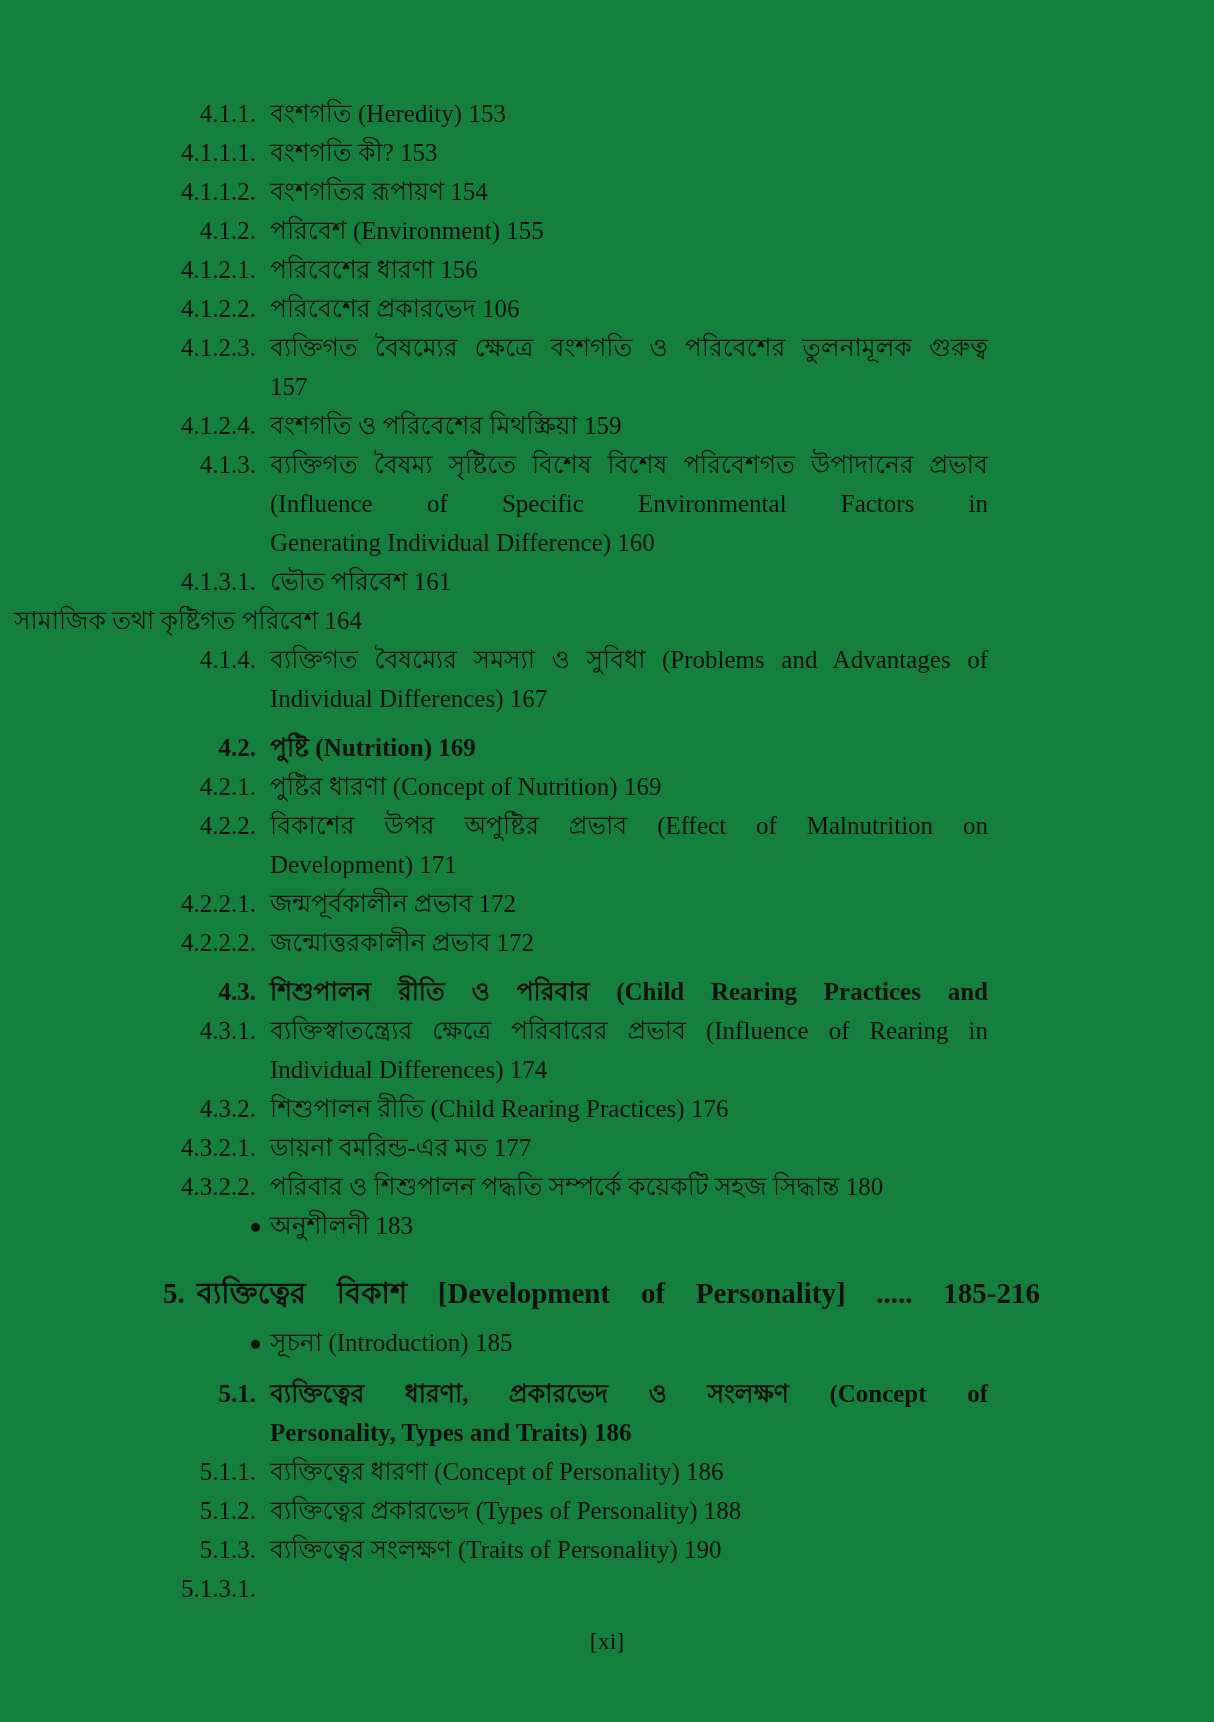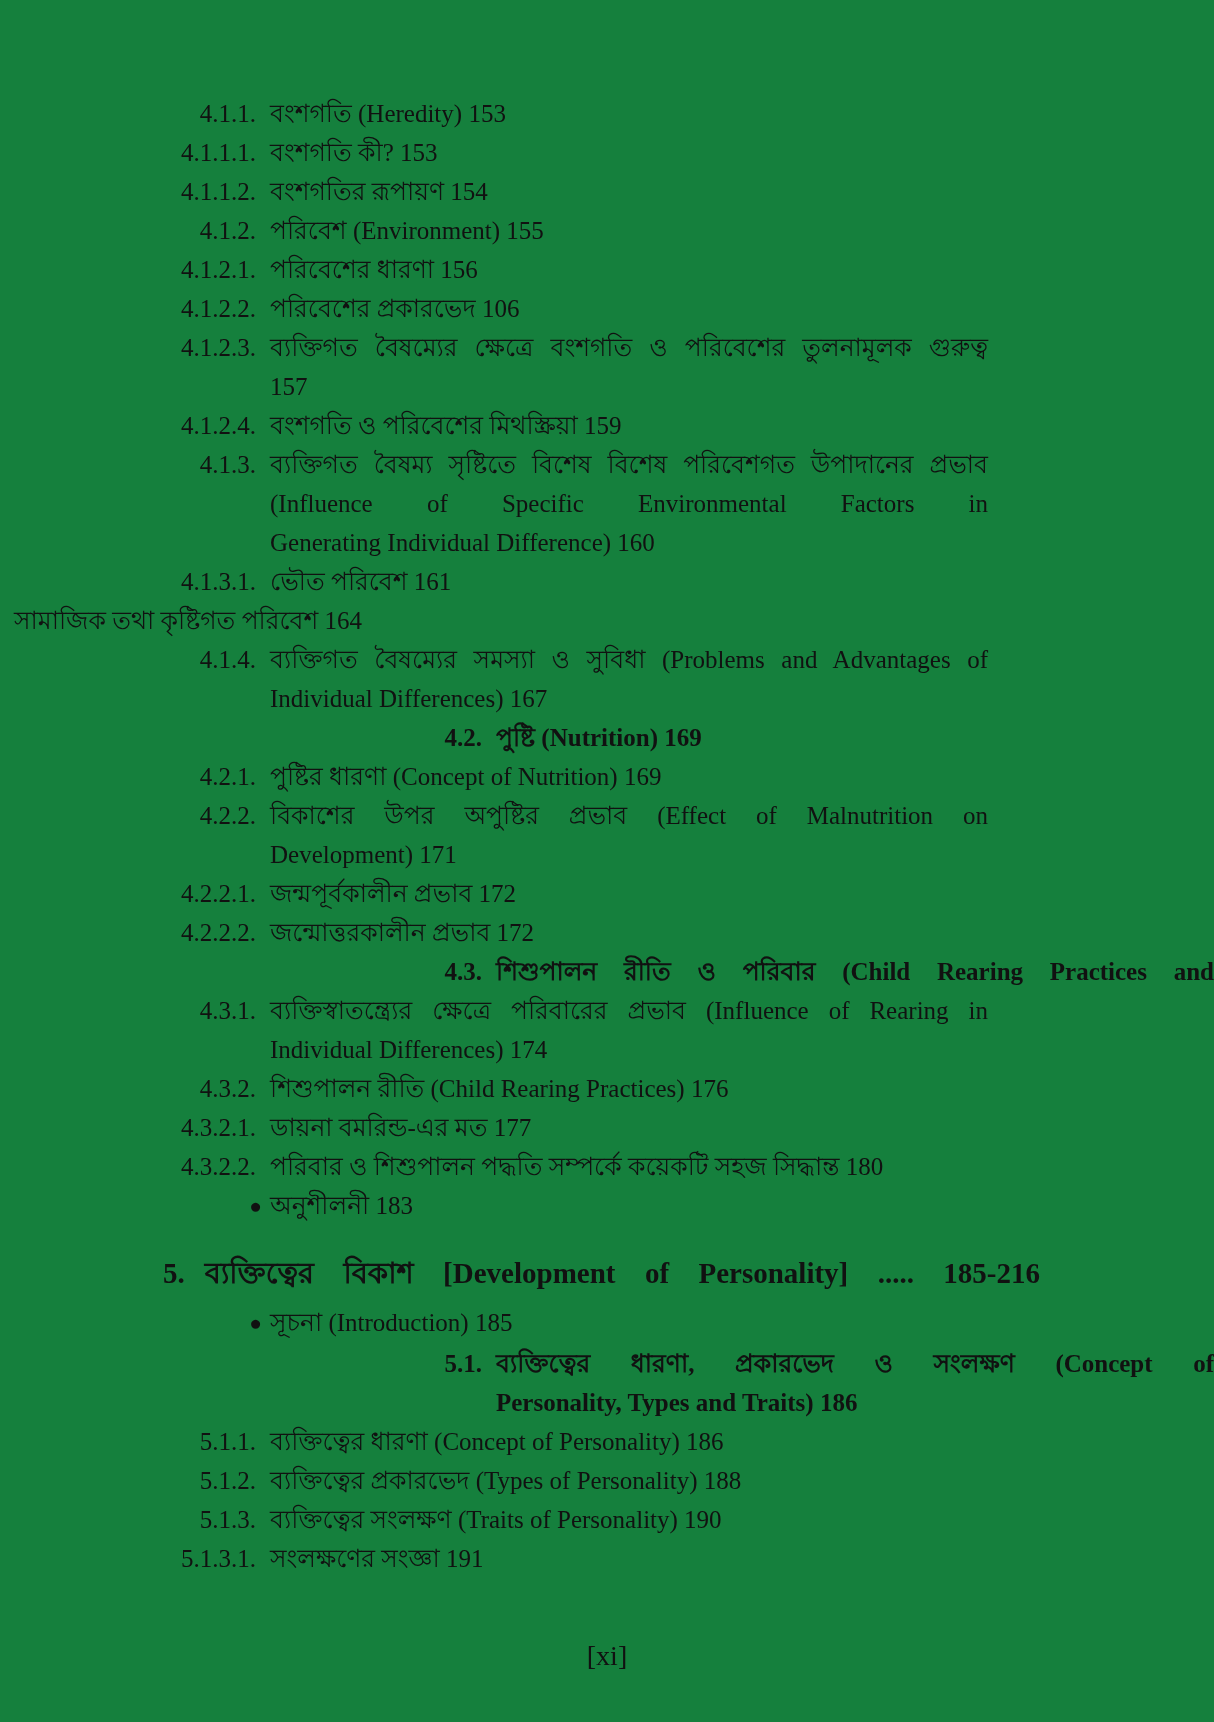--- a/index.html
+++ b/index.html
@@ -35,22 +35,22 @@
     flex: none;
     margin-left: 14px;
     width: 718px;
   }
   .row .text .line { display: block; }
   .row .text .line.j {
     text-align: justify;
     text-align-last: justify;
   }
   .row.section {
+    margin-top: 10px;
     font-weight: bold;
-    justify-content: flex-end;
   }
   .row.bullet .num .dot {
     display: inline-block;
     font-size: 21px;
     transform: translate(6px, -1px);
   }
   .row.chapter {
     margin-top: 22px;
     margin-bottom: 6px;
     font-size: 29px;
@@ -64,31 +64,29 @@
   }
   .row.chapter .text {
     flex: 1;
     width: auto;
     margin-left: 12px;
     margin-right: 174px;
   }
   .row.chapter .text .line {
     text-align: justify;
     text-align-last: justify;
-    margin-left: 8px;
   }
   .footer {
     position: absolute;
     left: 0;
     right: 0;
     top: 1628px;
     text-align: center;
-    font-size: 28px;
+    font-size: 24px;
     color: #111111;
-    margin-top: 12px;
   }
 </style>
 </head>
 <body>
 
 <div class="page">
   <div class="toc" id="toc-list">
       <div class="row item">
         <span class="num">4.1.1.</span>
         <div class="text">
@@ -264,19 +262,16 @@
         </div>
       </div>
       <div class="row item">
         <span class="num">5.1.3.</span>
         <div class="text">
           <span class="line">ব্যক্তিত্বের সংলক্ষণ (Traits of Personality) 190</span>
         </div>
       </div>
       <div class="row item">
         <span class="num">5.1.3.1.</span>
-        <div class="text">
-          <span class="line">সংলক্ষণের সংজ্ঞা 191</span>
-        </div>
       </div>
     </div>
   <div class="footer">[xi]</div>
 </div>
 
 </body></html>

